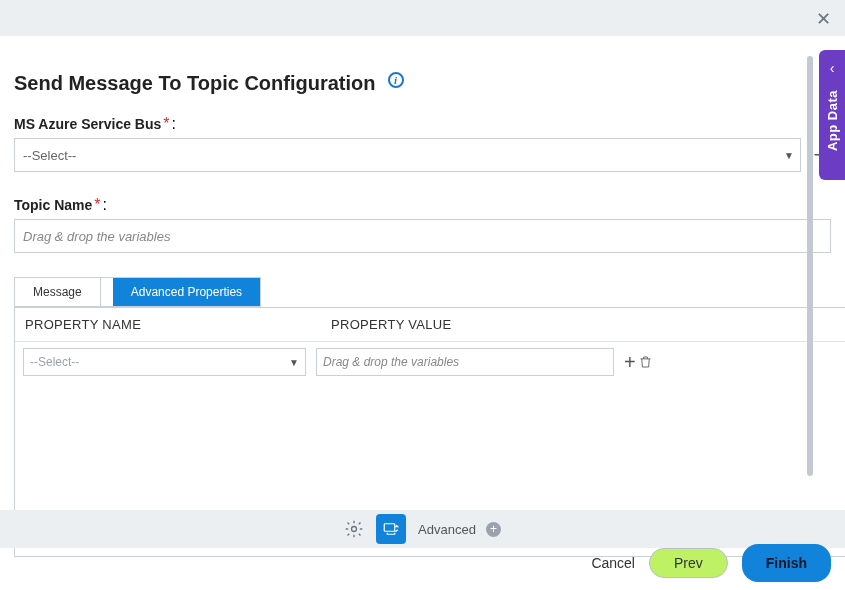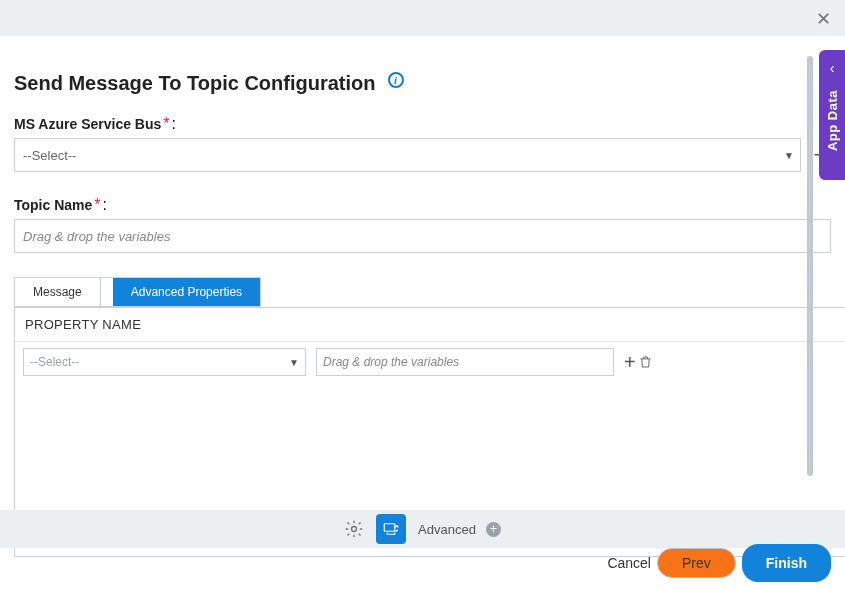--- a/index.html
+++ b/index.html
@@ -49,24 +49,24 @@
     .row-trash svg { width: 100%; height: 100%; stroke: #555; fill: none; stroke-width: 1.4; }
 
     .footer-toolbar { position: absolute; bottom: 42px; left: 0; right: 0; height: 38px; background: #eceff1; display: flex; align-items: center; justify-content: center; gap: 12px; }
     .gear-icon { width: 20px; height: 20px; cursor: pointer; }
     .gear-icon svg { width: 100%; height: 100%; stroke: #6b7785; fill: none; stroke-width: 1.6; }
     .blue-tool { width: 30px; height: 30px; background: #1283da; border-radius: 4px; display: flex; align-items: center; justify-content: center; cursor: pointer; }
     .blue-tool svg { width: 18px; height: 18px; stroke: #fff; fill: none; stroke-width: 1.6; }
     .advanced-label { font-size: 13px; color: #555; display: flex; align-items: center; gap: 10px; cursor: pointer; }
     .adv-plus-circle { width: 15px; height: 15px; border-radius: 50%; background: #9aa3ad; color: #fff; display: flex; align-items: center; justify-content: center; font-size: 12px; line-height: 1; }
 
-    .footer-buttons { position: absolute; bottom: 8px; right: 14px; display: flex; align-items: center; gap: 6px; }
+    .footer-buttons { position: absolute; bottom: 8px; right: 14px; display: flex; align-items: center; gap: 14px; }
     .btn-cancel { font-size: 14px; color: #333; cursor: pointer; }
-    .btn-outline { border: 1px solid #b8c0c9; border-radius: 16px; padding: 6px 24px; font-size: 14px; color: #333; background: #f97316; cursor: pointer; }
-    .btn-primary { background: #1283da; color: #fef9c3; border-radius: 16px; padding: 11px 24px; font-size: 14px; font-weight: 600; cursor: pointer; }
+    .btn-outline { border: 1px solid #b8c0c9; border-radius: 16px; padding: 6px 24px; font-size: 14px; color: #333; background: #bef264; cursor: pointer; }
+    .btn-primary { background: #1283da; color: #0f172a; border-radius: 16px; padding: 11px 24px; font-size: 14px; font-weight: 600; cursor: pointer; }
 
     .side-tab { position: absolute; right: 0; top: 50px; width: 26px; height: 130px; background: #6c3cc4; border-top-left-radius: 6px; border-bottom-left-radius: 6px; display: flex; flex-direction: column; align-items: center; padding-top: 10px; cursor: pointer; }
     .side-chevron { color: #fff; font-size: 14px; margin-bottom: 14px; }
     .side-label { writing-mode: vertical-rl; transform: rotate(180deg); color: #fff; font-size: 13px; font-weight: 600; letter-spacing: 0.5px; }
 
     .scroll-track { position: absolute; right: 32px; top: 56px; width: 6px; height: 420px; background: transparent; }
     .scroll-thumb { width: 6px; height: 420px; background: #c3c9d0; border-radius: 3px; }
   </style>
 </head>
 <body>
@@ -100,20 +100,21 @@
   </div>
 
   <div class="tabs">
     <div class="tab inactive">Message</div>
     <div class="tab active">Advanced Properties</div>
   </div>
 
   <div class="prop-panel">
     <div class="prop-header">
       <div class="prop-header-cell c1">PROPERTY NAME</div>
+      <div class="prop-header-cell c2">PROPERTY VALUE</div>
     </div>
     <div class="prop-row">
       <div class="prop-select">
         <span>--Select--</span>
         <span class="select-caret">▼</span>
       </div>
       <div class="prop-input">Drag &amp; drop the variables</div>
       <div class="row-actions">
         <div class="row-plus">+</div>
         <div class="row-trash">

